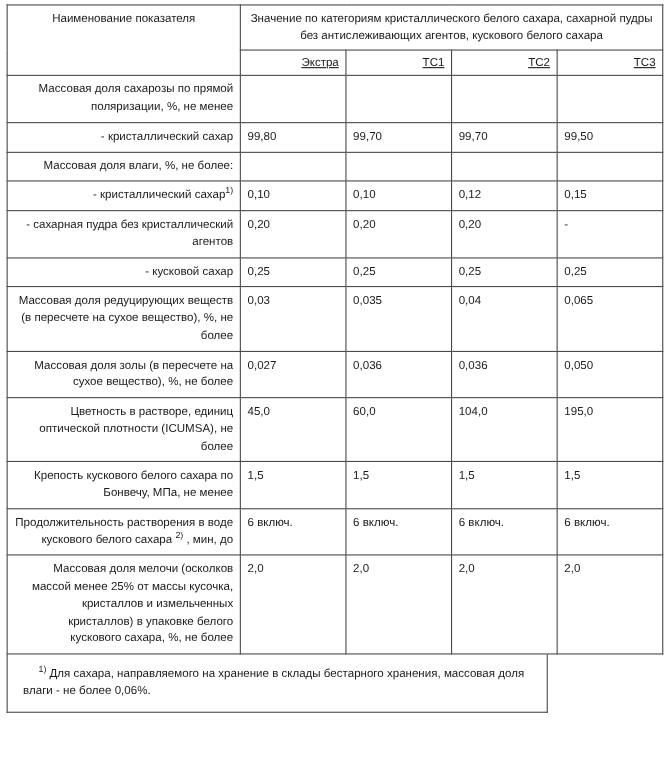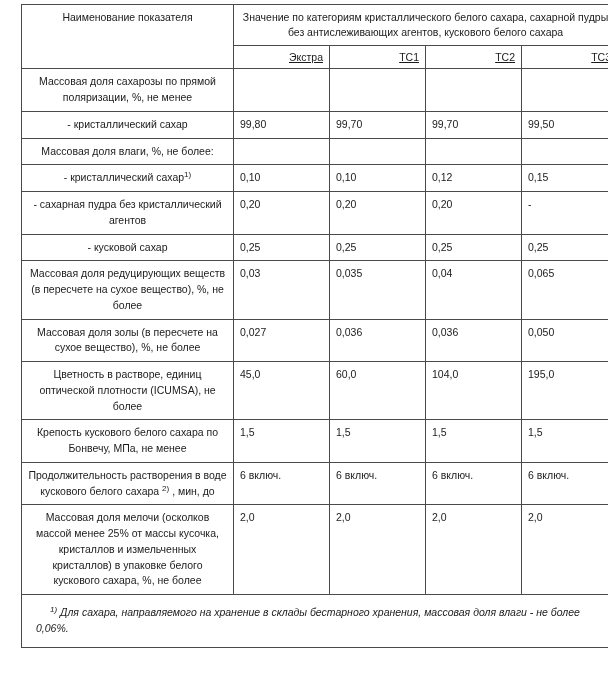--- a/index.html
+++ b/index.html
@@ -11,21 +11,21 @@
     width: 608px;
     height: 689px;
     font-family: "Liberation Sans", sans-serif;
     color: #1a1a1a;
     -webkit-font-smoothing: antialiased;
   }
   .sheet {
     width: 608px;
     height: 689px;
     box-sizing: border-box;
-    padding: 4px 6px 4px 21px;
+    padding: 4px 6px 4px 6px;
     position: relative;
   }
   table.spec {
     border-collapse: collapse;
     width: 596px;
     table-layout: fixed;
     font-size: 10.5px;
   }
   table.spec td, table.spec th {
     border: 1px solid #4a4a4a;
@@ -39,44 +39,43 @@
     line-height: 1.45;
     padding: 7px 8px;
   }
   .hdr-sub {
     text-align: right;
     vertical-align: middle;
     padding: 6px 4px;
     text-decoration: underline;
   }
   td.name {
-    text-align: center;
+    text-align: right;
     line-height: 1.5;
     vertical-align: top;
   }
   td.val {
     text-align: left;
     vertical-align: top;
     line-height: 1.5;
   }
   td.val.multi {
     line-height: 1.45;
   }
   .col-name { width: 212px; }
   .col-v { width: 96px; }
 
   .notes {
-    width: 596px;
+    width: 492px;
     box-sizing: border-box;
     border: 1px solid #4a4a4a;
     border-top: none;
     padding: 9px 14px 10px 14px;
     font-size: 10.5px;
     line-height: 1.55;
-    font-style: italic;
   }
   .note-p {
     margin: 0 0 10px 0;
     text-indent: 14px;
   }
   .note-p:last-child { margin-bottom: 0; }
   .note-p.second { text-indent: 20px; }
   sup {
     font-size: 8px;
     vertical-align: super;

